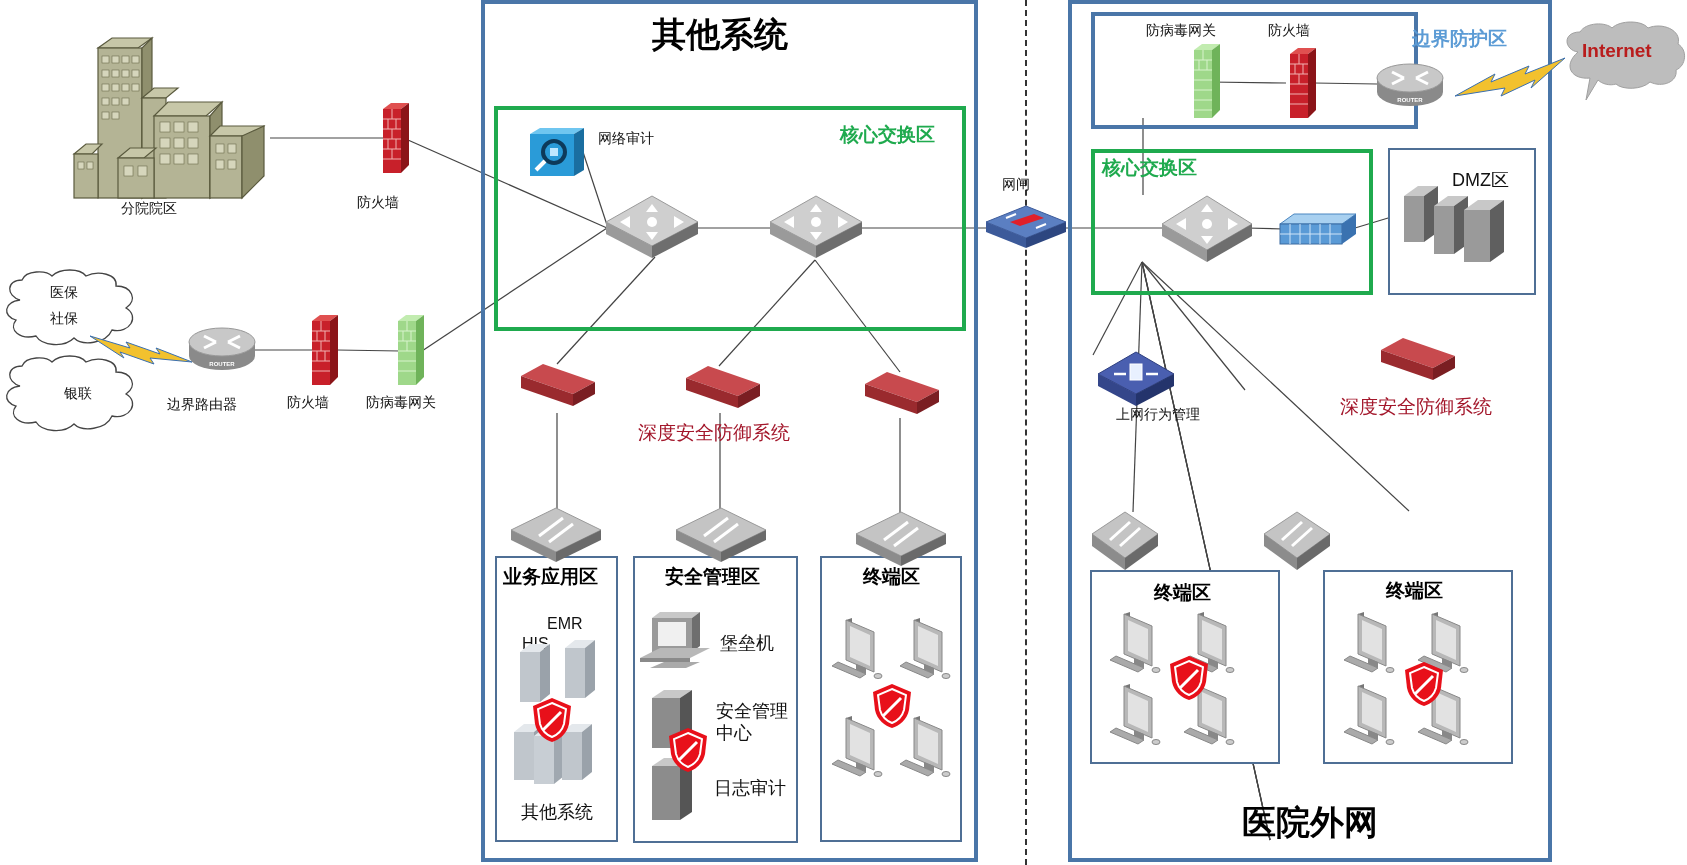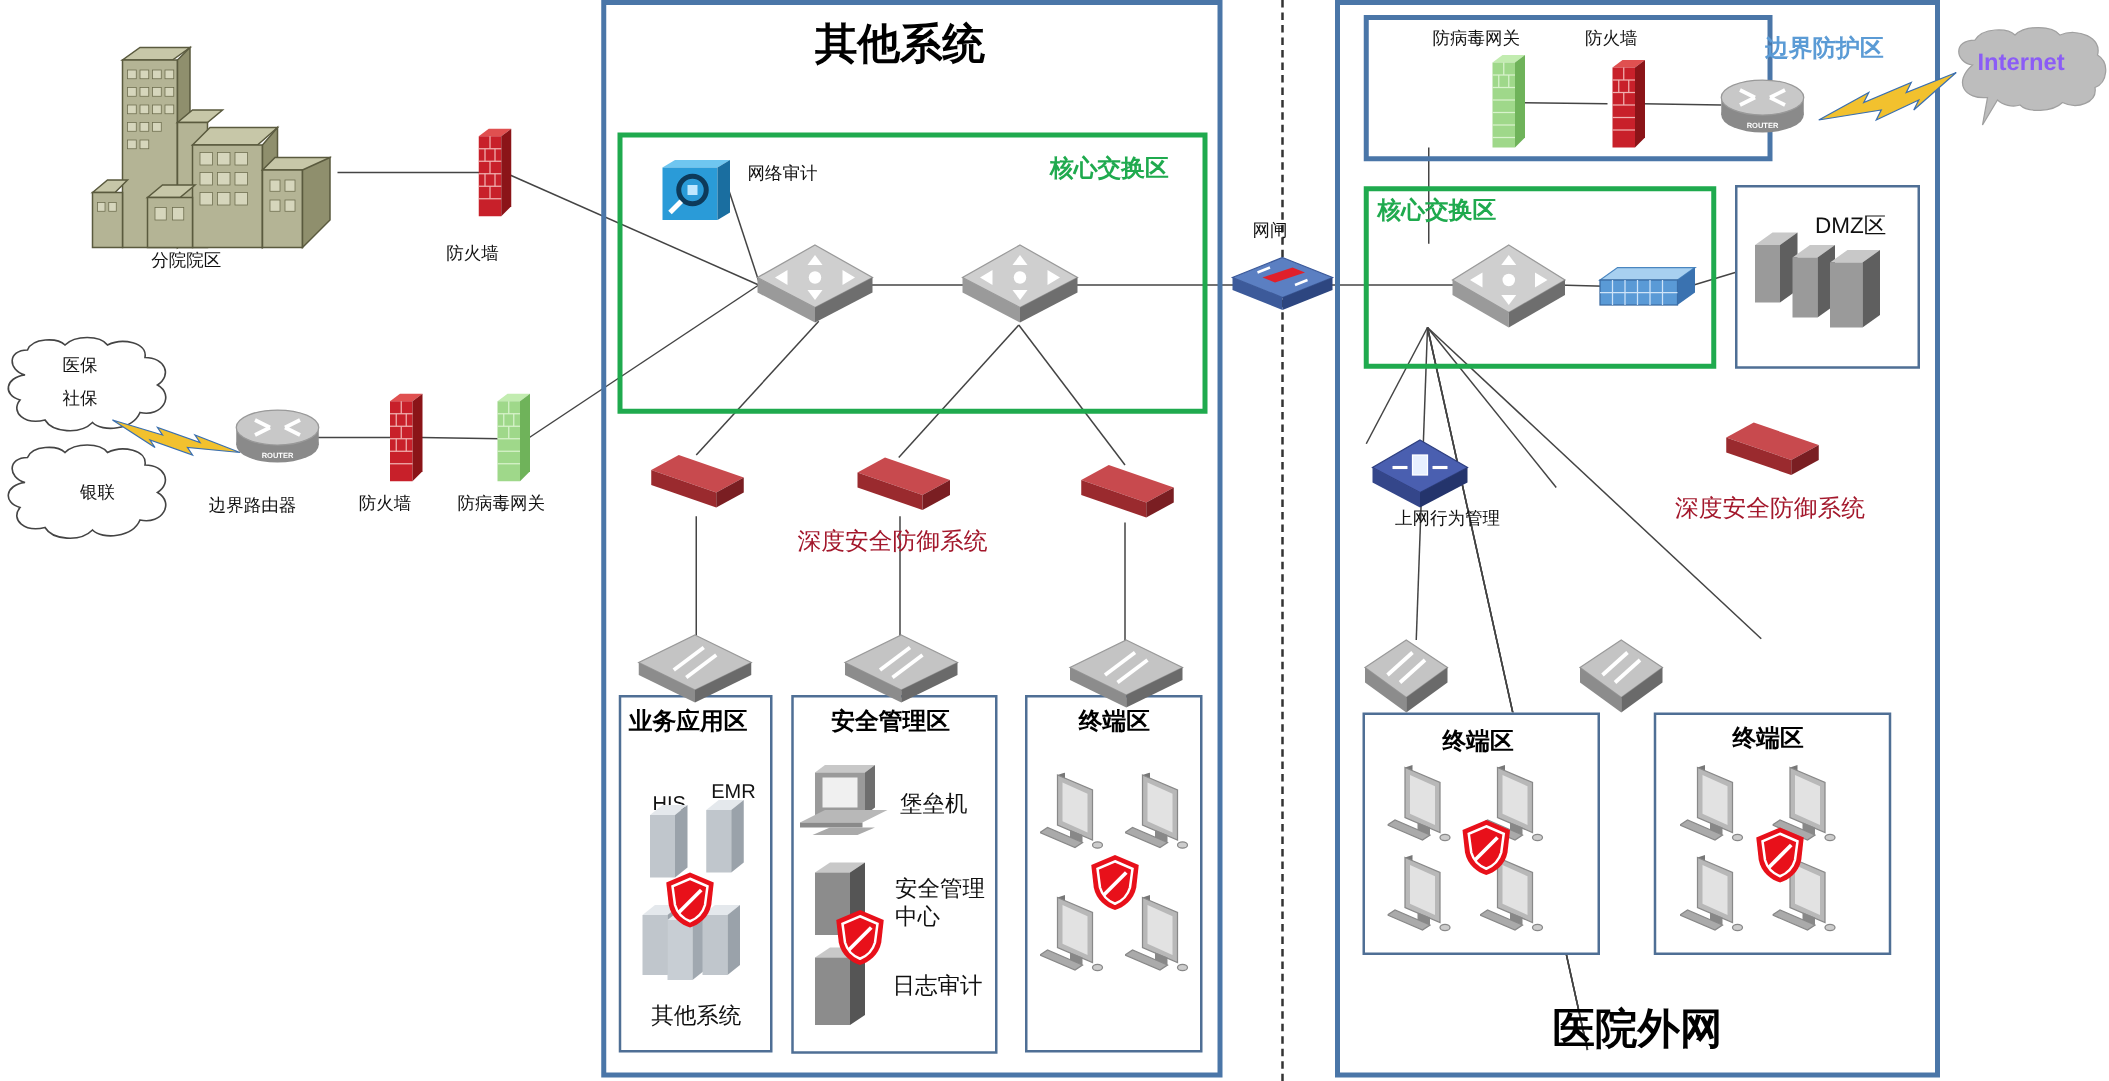--- a/index.html
+++ b/index.html
@@ -84,21 +84,21 @@
 <div class="lbl-sm" style="left:1307px;top:188px;font-size:18px;margin-top:32px;">WAF</div>
 
 <div class="box-thin" style="left:495px;top:556px;width:123px;height:286px;"></div>
 <div class="box-thin" style="left:633px;top:556px;width:165px;height:287px;"></div>
 <div class="box-thin" style="left:820px;top:556px;width:142px;height:286px;"></div>
 <div class="sub-title" style="left:503px;top:564px;">业务应用区</div>
 <div class="sub-title" style="left:665px;top:564px;">安全管理区</div>
 <div class="sub-title" style="left:863px;top:564px;">终端区</div>
 
 <div class="lbl-sm" style="left:522px;top:635px;">HIS</div>
-<div class="lbl-sm" style="left:569px;top:615px;margin-top:10px;">EMR</div>
+<div class="lbl-sm" style="left:547px;top:615px;">EMR</div>
 <div class="lbl" style="left:521px;top:800px;font-size:18px;">其他系统</div>
 <div class="lbl" style="left:720px;top:631px;font-size:18px;">堡垒机</div>
 <div class="lbl" style="left:716px;top:699px;font-size:18px;">安全管理</div>
 <div class="lbl" style="left:716px;top:721px;font-size:18px;text-align:right;">中心</div>
 <div class="lbl" style="left:714px;top:776px;font-size:18px;">日志审计</div>
 
 <div class="box-thin" style="left:1090px;top:570px;width:190px;height:194px;"></div>
 <div class="box-thin" style="left:1323px;top:570px;width:190px;height:194px;"></div>
 <div class="sub-title" style="left:1154px;top:580px;">终端区</div>
 <div class="sub-title" style="left:1386px;top:578px;">终端区</div>
@@ -269,21 +269,21 @@
 <svg class="icon" style="left:90px;top:336px;" width="102" height="30" viewBox="0 0 102 30">
   <polygon points="0,0 40,12 36,6 70,18 66,12 102,26 60,22 64,28 30,16 34,22" fill="#f2c12e" stroke="#3a6fb0" stroke-width="1"></polygon>
 </svg>
 <svg class="icon" style="left:1455px;top:58px;" width="110" height="42" viewBox="0 0 110 42">
   <polygon points="110,0 70,16 74,8 36,24 40,16 0,38 50,30 46,38 80,22 76,30" fill="#f2c12e" stroke="#3a6fb0" stroke-width="1"></polygon>
 </svg>
 
 <svg class="icon" style="left:1558px;top:22px;" width="128" height="82" viewBox="0 0 128 82">
   <path d="M20,30 C6,28 4,10 22,10 C28,0 48,0 54,6 C62,-2 84,-2 90,6 C104,0 124,8 120,22 C130,28 128,44 118,48 C120,60 104,66 92,60 C84,68 64,68 58,62 C52,64 44,62 40,58 L28,78 L32,56 C14,58 4,44 20,30 Z" fill="#bdbdbd" stroke="#a0a0a0" stroke-width="1"></path>
 </svg>
-<div class="abs" style="left:1582px;top:40px;font-size:19px;font-weight:bold;color:#8b5cf6;font-family:'Liberation Sans',sans-serif;">Internet</div>
+<div class="abs" style="left:1582px;top:40px;font-size:19px;font-weight:bold;color:#b91c1c;font-family:'Liberation Sans',sans-serif;">Internet</div>
 
 <svg class="icon" style="left:188px;top:322px;" width="68" height="50" viewBox="0 0 68 50">
   <ellipse cx="34" cy="34" rx="33" ry="14" fill="#8a8a8a"></ellipse>
   <rect x="1" y="20" width="66" height="14" fill="#8a8a8a"></rect>
   <ellipse cx="34" cy="20" rx="33" ry="14" fill="#c8c8c8" stroke="#999" stroke-width="1"></ellipse>
   <g stroke="#fff" stroke-width="3" fill="none">
       <path d="M16,14 L28,20 M52,14 L40,20 M16,26 L28,20 M52,26 L40,20"></path>
     </g>
   <text x="34" y="44" font-size="6" text-anchor="middle" fill="#fff" font-family="Liberation Sans, sans-serif" font-weight="bold">ROUTER</text>
 </svg>

